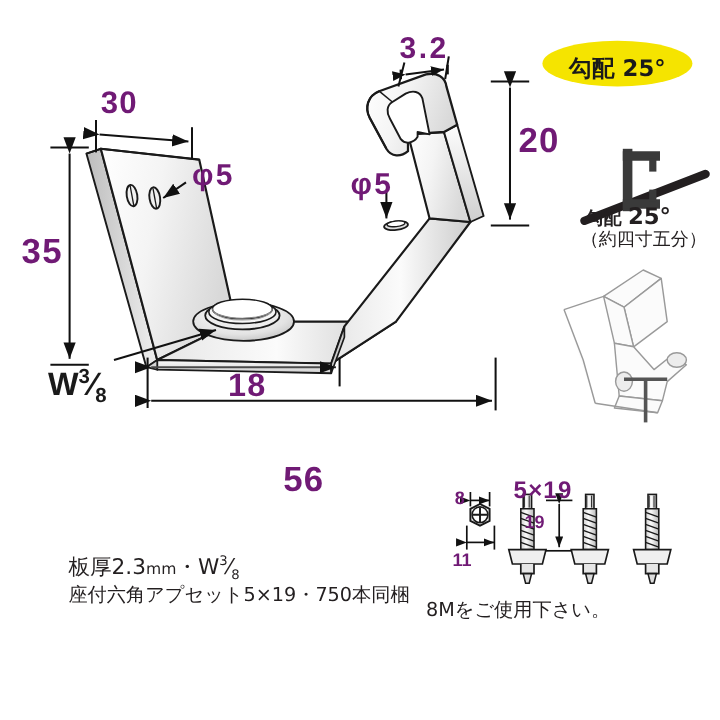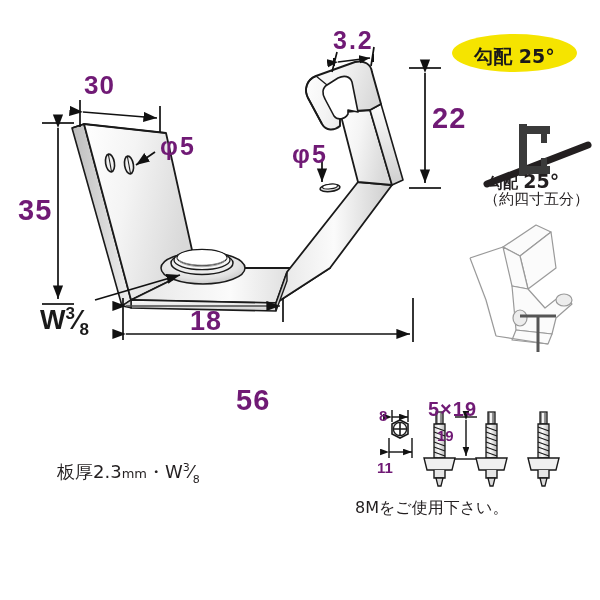--- a/index.html
+++ b/index.html
@@ -268,21 +268,21 @@
         <path d="M528,458 L559,458 L556,470 L531,470 Z" fill="#f0f0f0" stroke="#1a1a1a" stroke-width="1.4"></path>
         <path d="M538,470 L538,478 L549,478 L549,470" fill="#e6e6e6" stroke="#1a1a1a" stroke-width="1.4"></path>
         <path d="M540,478 L542,486 L545,486 L547,478 Z" fill="#dcdcdc" stroke="#1a1a1a" stroke-width="1.3"></path>
       </g>
     </g>
   </svg>
 
   <div class="txt dim d30">30</div>
   <div class="txt dim d35">35</div>
   <div class="txt dim d32">3.2</div>
-  <div class="txt dim d25">22</div>
+  <div class="txt dim d25">20</div>
   <div class="txt dim d33">18</div>
   <div class="txt dim d56">56</div>
   <div class="txt dim phi1">φ5</div>
   <div class="txt dim phi2">φ5</div>
 
   <div class="txt wlabel"><span>W</span><sup>3</sup>⁄<sub>8</sub></div>
 
   <div class="badge"></div>
   <div class="badge-label jp">勾配 25°</div>
 
@@ -290,14 +290,15 @@
   <div class="txt jp slope-sub">（約四寸五分）</div>
 
   <div class="txt dim scr-size">5×19</div>
   <div class="txt dim scr-8">8</div>
   <div class="txt dim scr-11">11</div>
   <div class="txt dim scr-19">19</div>
   <div class="txt jp scr-note2">8Mをご使用下さい。</div>
 
   <div class="txt jp spec1"><span>板厚2.3</span><span class="mm">mm</span><span>・W</span><sup>3</sup>⁄<sub>8</sub></div>
 
+  <div class="txt jp spec2">座付六角アプセット5×19・750本同梱</div>
 
 </div>
 
 </body></html>

